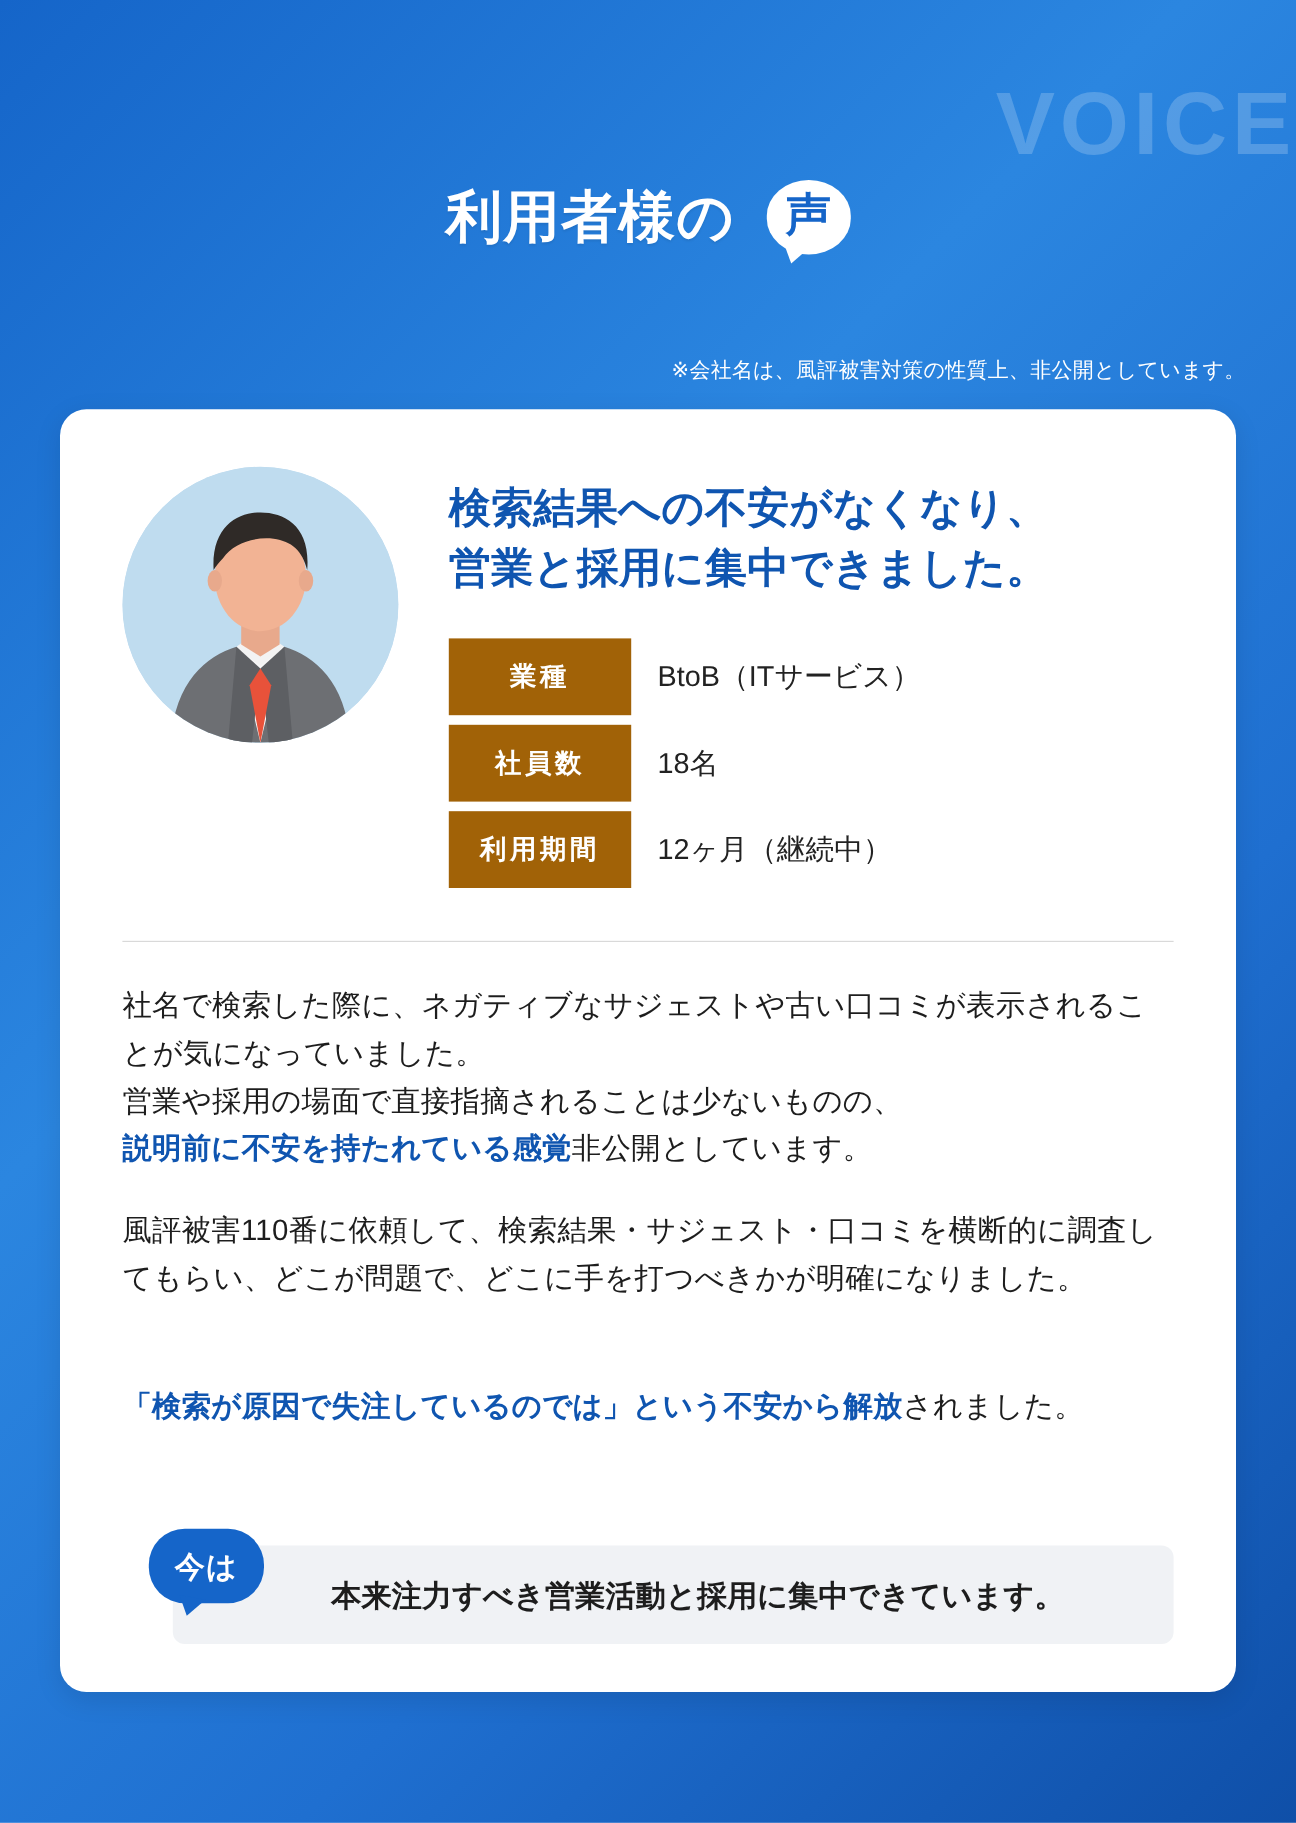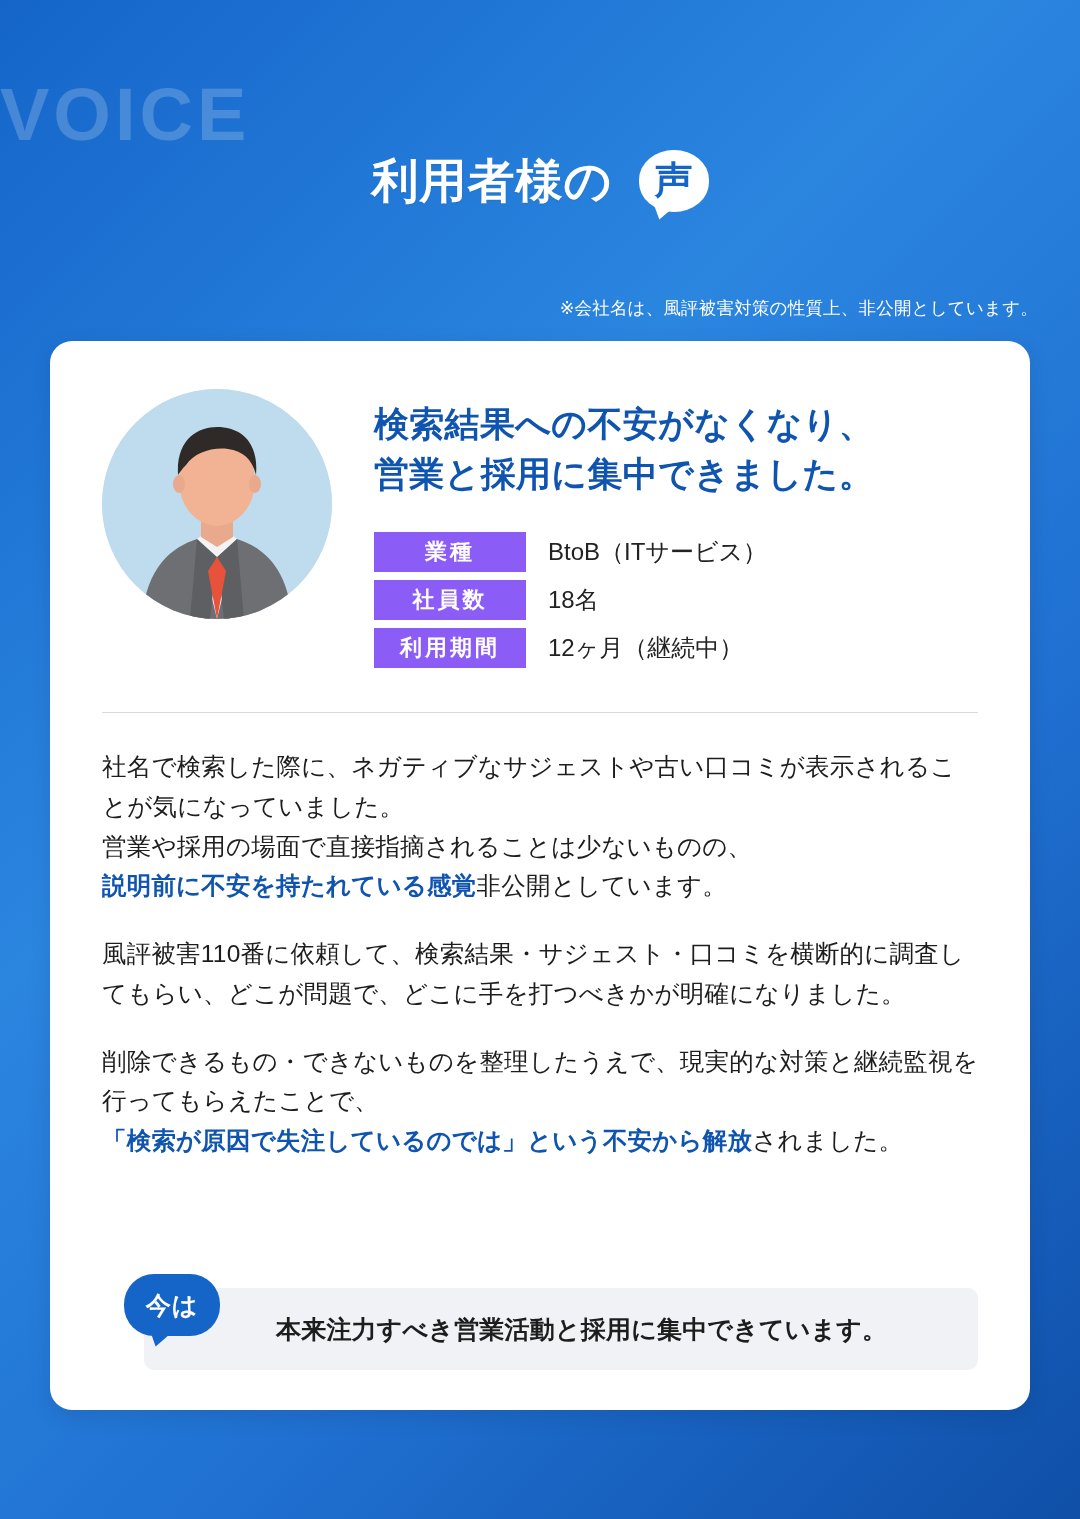--- a/index.html
+++ b/index.html
@@ -19,24 +19,24 @@
   }
 
   
   .header {
     position: relative;
     height: 300px;
     text-align: center;
   }
   .voice-ghost {
     position: absolute;
-    top: 78px;
+    top: 66px;
     left: 0;
     right: 0;
-    text-align: left;
+    text-align: right;
     font-size: 74px;
     font-weight: bold;
     letter-spacing: 4px;
     color: rgba(255,255,255,0.20);
     line-height: 1;
     user-select: none;
   }
   .title-wrap {
     position: absolute;
     top: 150px;
@@ -130,26 +130,26 @@
     line-height: 1.42;
     letter-spacing: 0.3px;
   }
 
   .spec-table {
     margin-top: 26px;
     border-collapse: separate;
     border-spacing: 0 8px;
   }
   .spec-label {
-    background: #8b5cf6;
+    background: #a16207;
     color: #ffffff;
     font-size: 22px;
     font-weight: bold;
     text-align: center;
-    padding: 5px 16px;
+    padding: 17px 16px;
     width: 152px;
     letter-spacing: 3px;
     vertical-align: middle;
   }
   .spec-value {
     font-size: 24px;
     color: #222222;
     padding-left: 22px;
     vertical-align: middle;
     white-space: nowrap;
@@ -298,21 +298,21 @@
     <div class="divider"></div>
 
     <div class="body-text">
       <p>
         <span>社名で検索した際に、ネガティブなサジェストや古い口コミが表示されることが気になっていました。</span><br>
         <span>営業や採用の場面で直接指摘されることは少ないものの、</span><br>
         <span class="hl">説明前に不安を持たれている感覚</span><span>非公開としています。</span>
       </p>
       <p>風評被害110番に依頼して、検索結果・サジェスト・口コミを横断的に調査してもらい、どこが問題で、どこに手を打つべきかが明確になりました。</p>
       <p>
-        <span>削除できるもの・できないものを整理したうえで、現実的な対策と継続監視を行ってもらえたことで、</span><br>
+        <br>
         <span class="hl">「検索が原因で失注しているのでは」という不安から解放</span><span>されました。</span>
       </p>
     </div>
 
     <div class="footer-box">
       <div class="badge">
         <span>今は</span>
       </div>
       <div class="footer-text">本来注力すべき営業活動と採用に集中できています。</div>
     </div>

